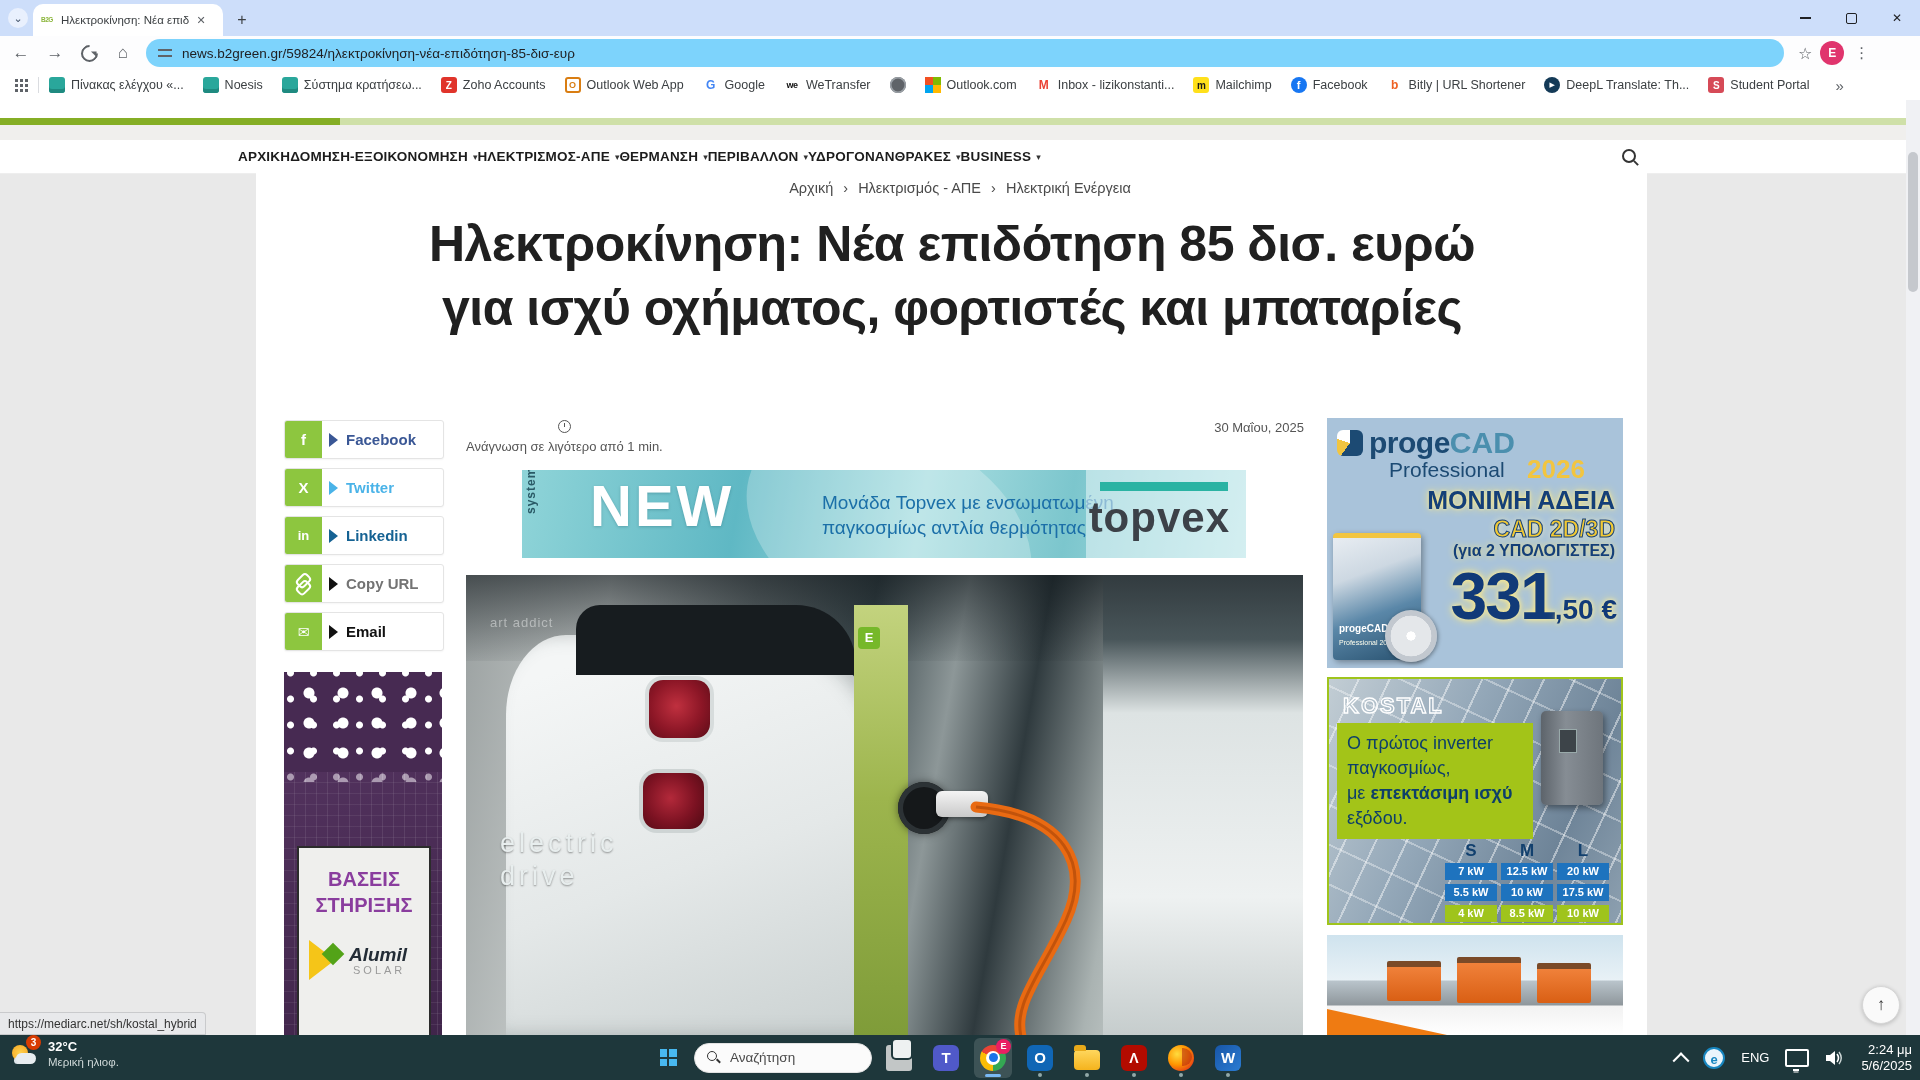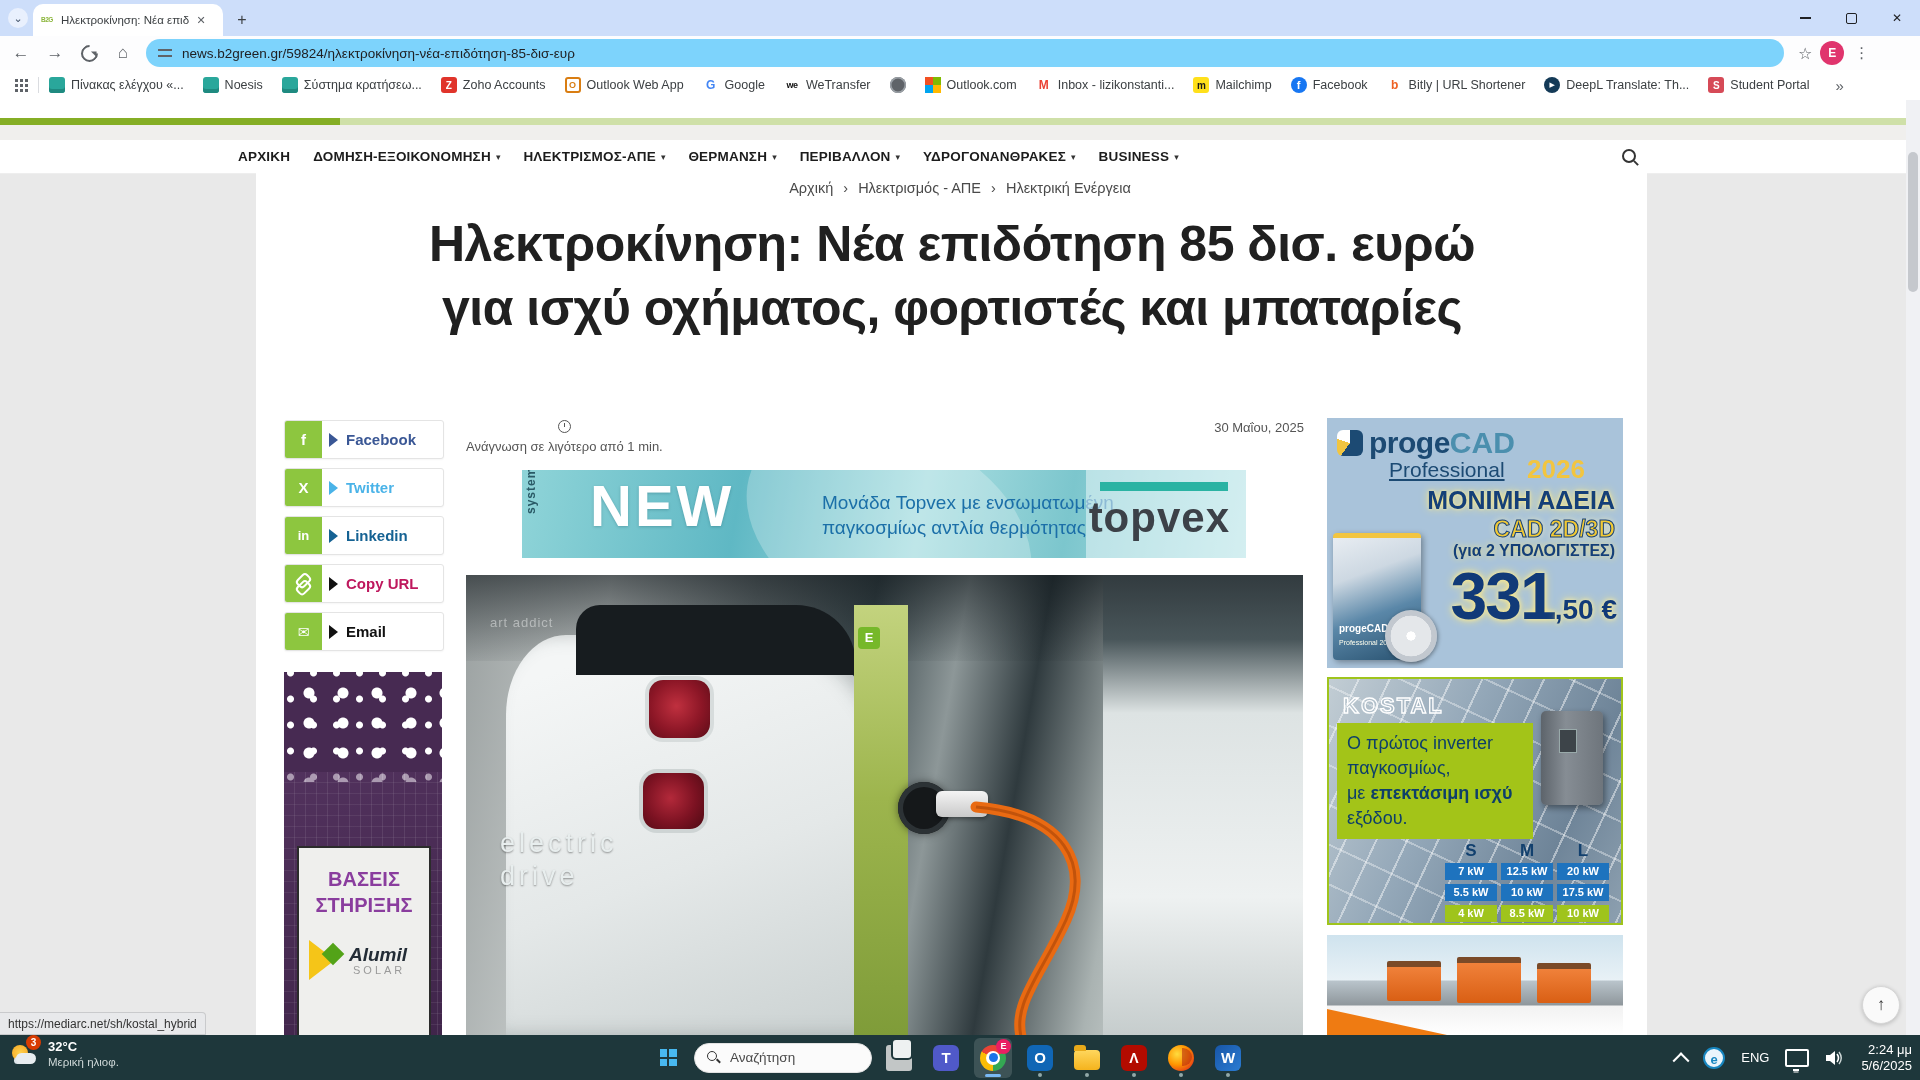--- a/index.html
+++ b/index.html
@@ -68,21 +68,21 @@
   .ic-student{background:#d64a57;color:#fff;border-radius:3px;font-size:10px;} .ic-student::before{content:"S";}
   .bm-overflow{margin-left:26px;font-size:15px;color:#5f6368;}
 
   
   .page{left:0;top:100px;width:1920px;height:935px;background:#e9e9e9;overflow:hidden;}
   .page-topwhite{left:0;top:0;width:1920px;height:18px;background:#fff;}
   .progress-track{left:0;top:18px;width:1920px;height:7px;background:#cfe0a8;}
   .progress-fill{left:0;top:0;width:340px;height:7px;background:#85ae25;}
   .gray-strip{left:0;top:25px;width:1920px;height:15px;background:#f0efed;}
   .navbar{left:0;top:40px;width:1920px;height:33px;background:#fff;border-bottom:1px solid #eee;}
-  #nav-list{position:absolute;left:238px;top:0;height:33px;display:flex;align-items:center;gap:23px;text-align:center;}
+  #nav-list{position:absolute;left:238px;top:0;height:33px;display:flex;align-items:center;text-align:center;}
   .nav-item{display:flex;align-items:center;gap:5px;cursor:pointer;}
   .nav-label{font-size:13.5px;font-weight:700;color:#1c1c1c;letter-spacing:0.2px;white-space:nowrap;}
   .caret{font-size:9px;color:#333;}
   .nav-search{left:1620px;top:7px;width:20px;height:20px;}
   .mag{width:10px;height:10px;border:2px solid #333;border-radius:50%;position:absolute;left:2px;top:2px;}
   .mag::after{content:"";position:absolute;width:6px;height:2px;background:#333;transform:rotate(45deg);left:9px;top:11px;}
 
   .content{left:256px;top:73px;width:1391px;height:862px;background:#fff;}
 
   .breadcrumb{left:0;top:80px;width:1920px;text-align:center;font-size:14.5px;color:#4a4a4a;}
@@ -156,21 +156,21 @@
     line-height:33px;font-weight:400;text-shadow:0 1px 2px rgba(0,0,0,0.4);}
   .cable{position:absolute;left:0;top:0;}
 
   
   .progecad{left:1327px;top:318px;width:296px;height:250px;background:#a9c3da;overflow:hidden;}
   .pc-logo{position:absolute;left:10px;top:8px;display:flex;align-items:baseline;}
   .pc-icon{width:26px;height:26px;border-radius:6px;background:conic-gradient(#1c4a73 0 60%,#f2c540 0 80%,#fff 0);
     margin-right:6px;align-self:center;}
   .pc-a{font-size:30px;color:#1c4a73;font-weight:600;letter-spacing:-0.5px;}
   .pc-b{font-size:30px;color:#4b8fae;font-weight:600;}
-  .pc-sub{position:absolute;left:62px;top:40px;font-size:21px;color:#1c4a73;text-decoration:underline;}
+  .pc-sub{position:absolute;left:62px;top:40px;font-size:21px;color:#1c4a73;}
   .pc-year{position:absolute;left:200px;top:36px;font-size:26px;color:#f2c540;font-weight:700;}
   .pc-l1{position:absolute;right:8px;top:68px;font-size:25px;font-weight:800;color:#143f78;
     text-shadow:0 0 8px #ffe87a,0 0 3px #fff3b0;}
   .pc-l2{position:absolute;right:8px;top:98px;font-size:23px;font-weight:800;color:#f2ca35;
     -webkit-text-stroke:1px #143f78;text-shadow:0 0 6px #fff3b0;}
   .pc-l3{position:absolute;right:8px;top:124px;font-size:16px;font-weight:800;color:#143f78;
     text-shadow:0 0 6px #ffe87a;}
   .pc-price{position:absolute;right:6px;top:140px;display:flex;align-items:baseline;
     text-shadow:0 0 10px #ffe87a,0 0 4px #fff3b0;}
   .pc-price-int{font-size:66px;font-weight:800;color:#113a78;letter-spacing:-2px;}
@@ -481,21 +481,21 @@
         <span class="sh-label" style="color: rgb(74, 179, 232);">Twitter</span>
       </div>
       <div class="share-btn">
         <span class="sh-ic ic-sh-linkedin"></span>
         <span class="sh-arrow" style="border-left-color: rgb(21, 98, 147);"></span>
         <span class="sh-label" style="color: rgb(21, 98, 147);">Linkedin</span>
       </div>
       <div class="share-btn">
         <span class="sh-ic ic-sh-copy-url"></span>
         <span class="sh-arrow" style="border-left-color: rgb(17, 17, 17);"></span>
-        <span class="sh-label" style="color: #be185d;">Copy URL</span>
+        <span class="sh-label" style="color: #737373;">Copy URL</span>
       </div>
       <div class="share-btn">
         <span class="sh-ic ic-sh-email"></span>
         <span class="sh-arrow" style="border-left-color: rgb(17, 17, 17);"></span>
         <span class="sh-label" style="color: rgb(17, 17, 17);">Email</span>
       </div>
     </div>
 
   <div class="abs topvex">
     <span class="tv-vert">systemair</span>

